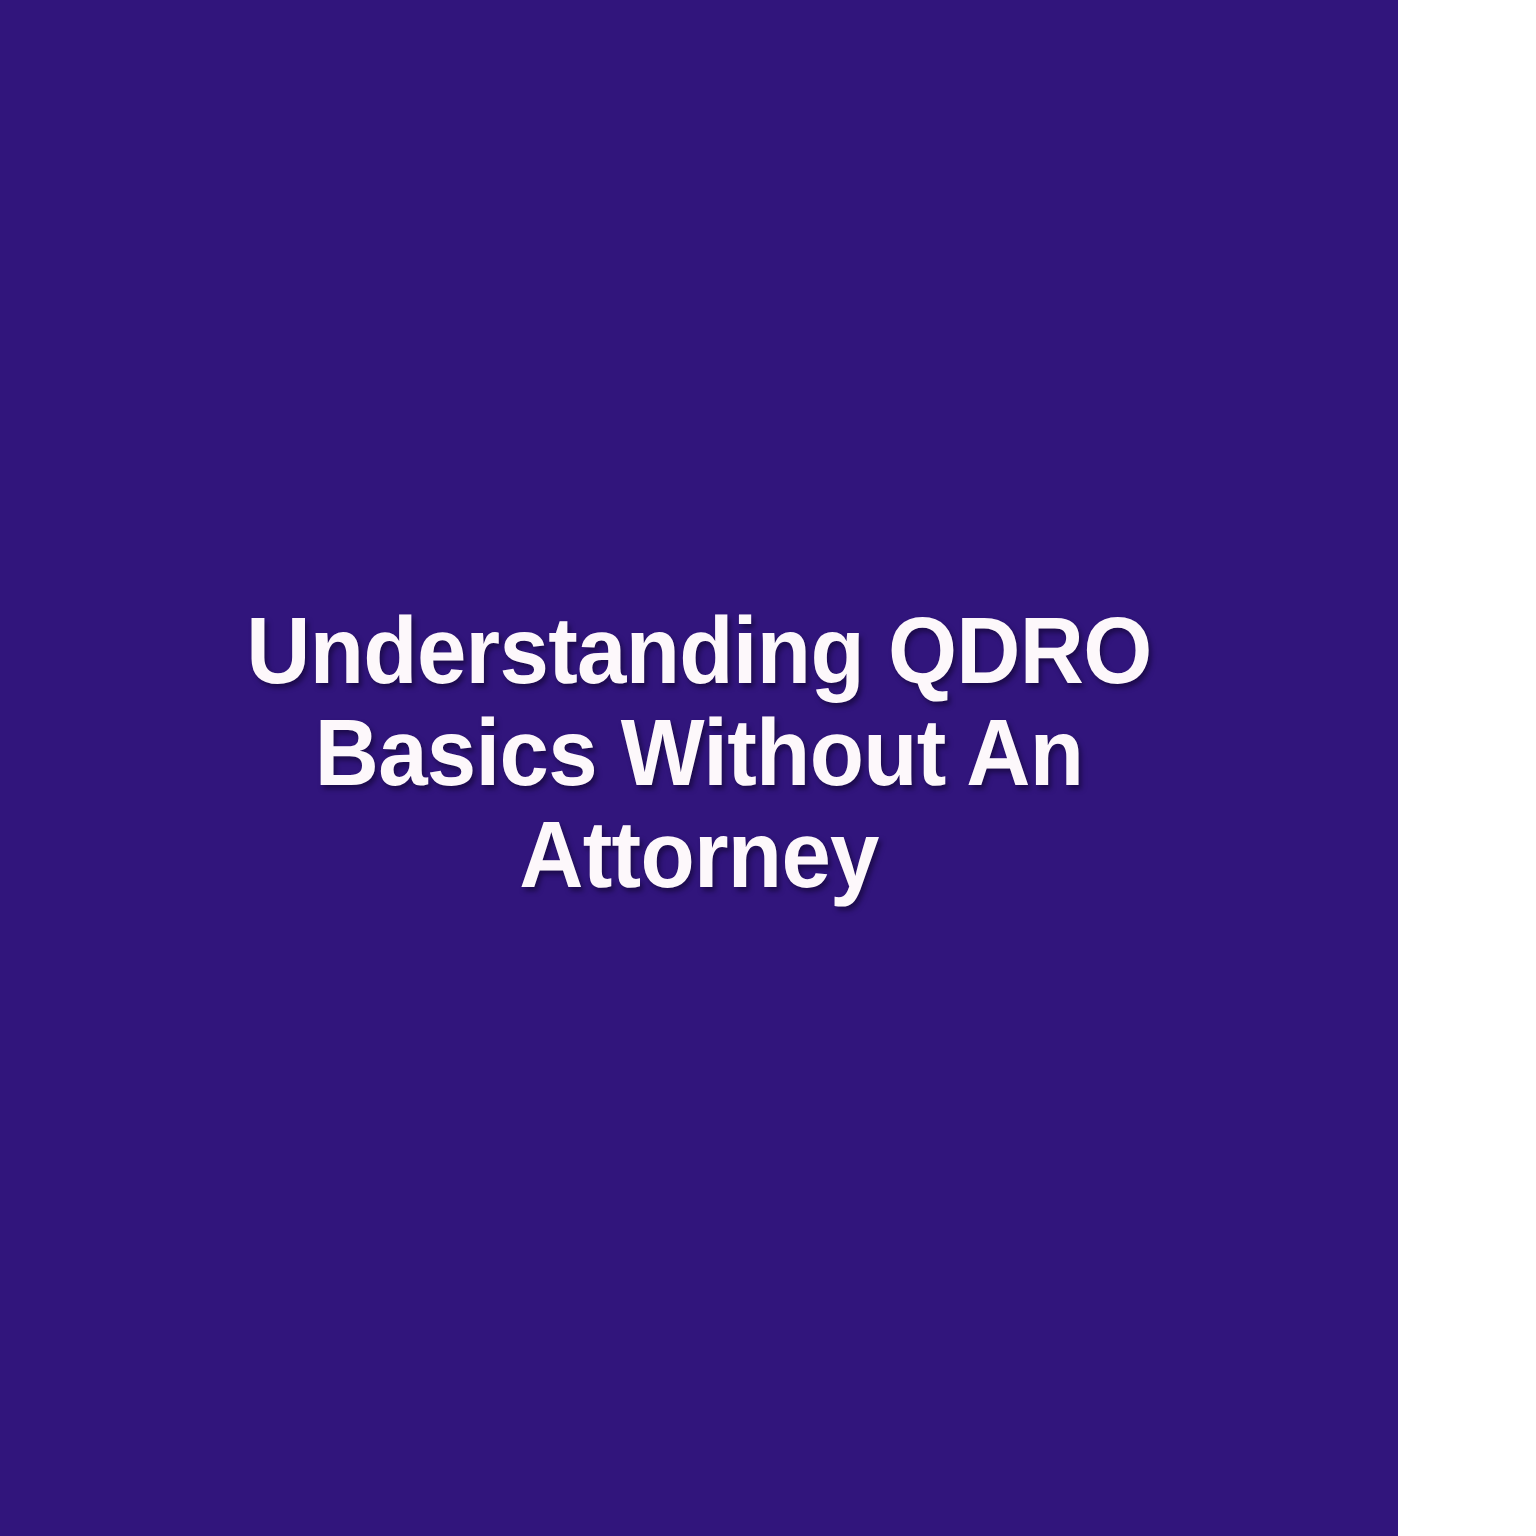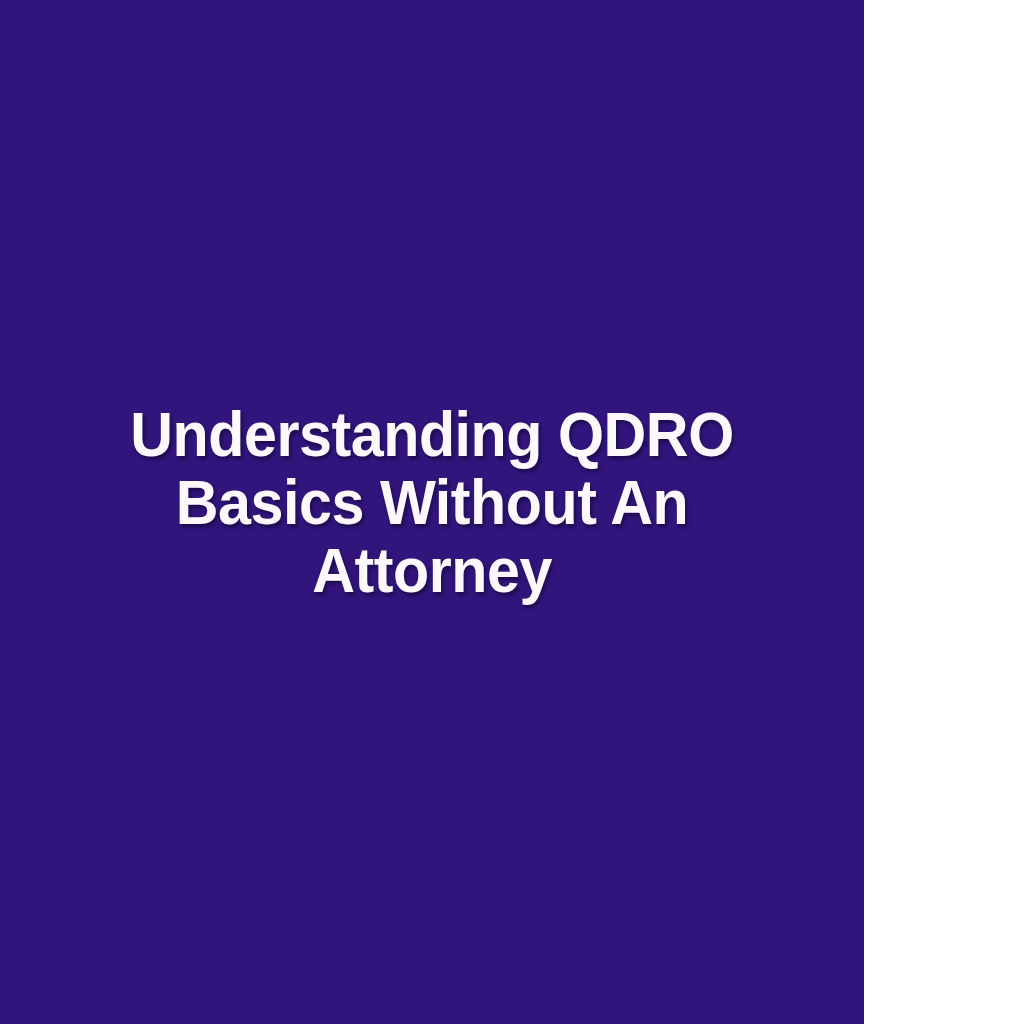--- a/index.html
+++ b/index.html
@@ -10,21 +10,21 @@
 
   body {
     width: 1024px;
     height: 1024px;
     overflow: hidden;
     font-family: "Liberation Sans", sans-serif;
   }
 
   #banner-card {
     position: relative;
-    width: 864px;
+    width: 932px;
     height: 1024px;
     box-sizing: border-box;
     display: flex;
     align-items: center;
     justify-content: center;
     background-color: #31157c; 
   }
 
   #title-block {
     width: 760px;

